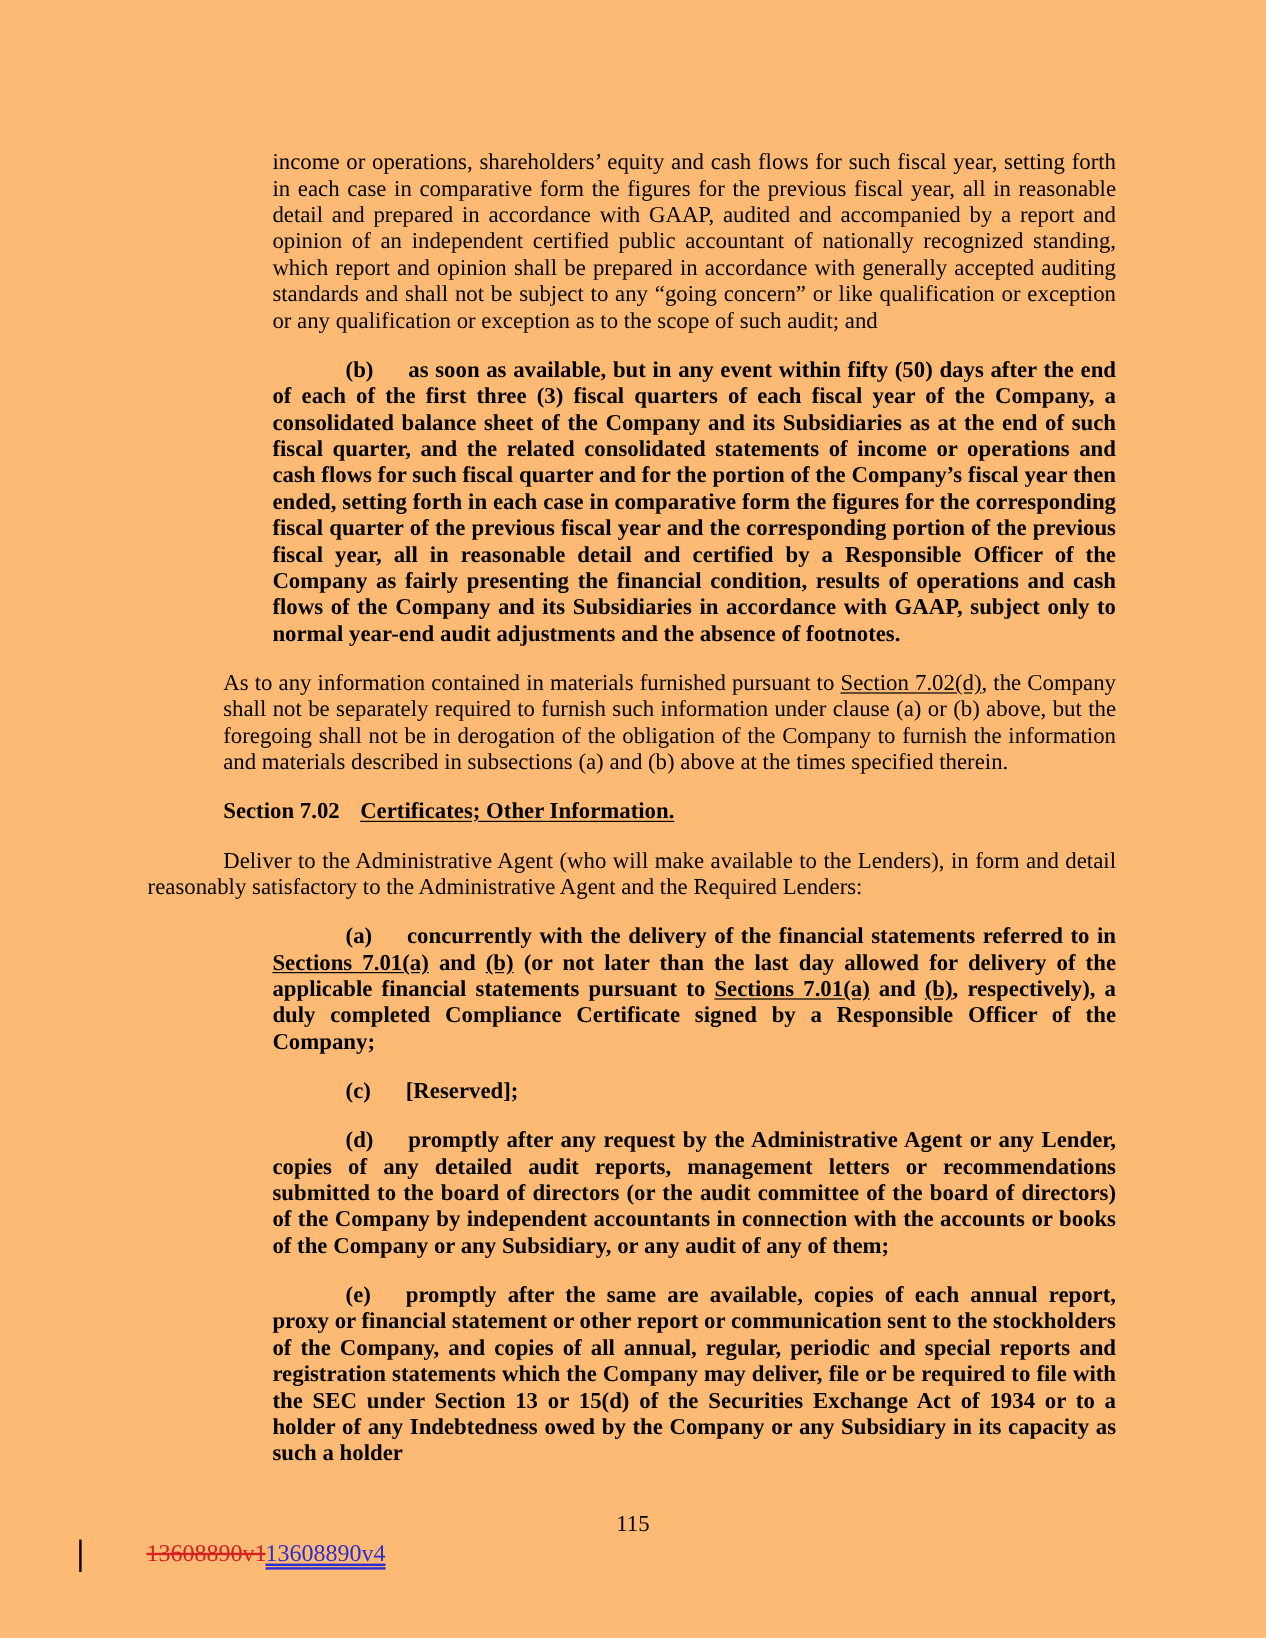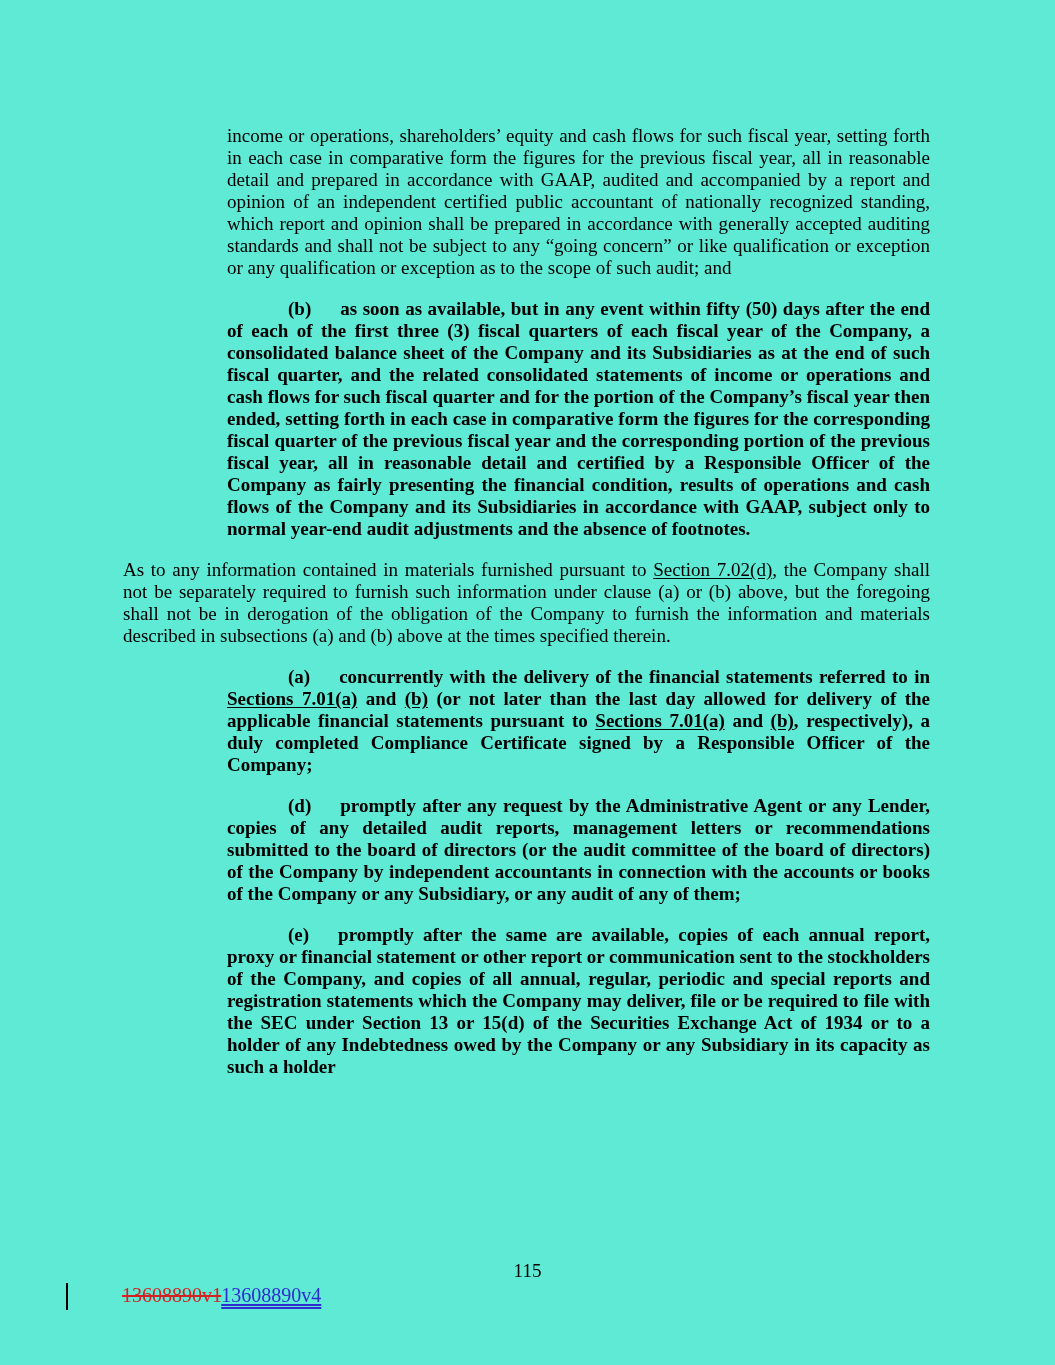--- a/index.html
+++ b/index.html
@@ -1,38 +1,38 @@
 <!DOCTYPE html>
 <html><head>
 <meta charset="utf-8">
 <style>
   * { margin: 0; padding: 0; box-sizing: border-box; }
   html, body { background: #ffffff; }
   .page {
     position: relative;
     width: 1055px;
     height: 1365px;
-    background: #5eead4;
+    background: #fdba74;
     font-family: "Liberation Serif", "DejaVu Serif", serif;
     color: #000000;
     overflow: hidden;
   }
   .doc-body {
     position: absolute;
     left: 123px;
     top: 125px;
     width: 807px;
     font-size: 19px;
     line-height: 22px;
     text-align: justify;
   }
   .para { margin-bottom: 19px; }
   .para.cont  { margin-left: 104px; }               
   .para.sub   { margin-left: 104px; text-indent: 61px; font-weight: bold; } 
-  .para.flush { }                 
+  .para.flush { margin-left: 63px; }                 
   .para.body-indent { text-indent: 63px; }           
   .para.heading { margin-left: 63px; font-weight: bold; text-align: left; }
   .tab { display: inline-block; width: 29px; }
   .para.heading .tab { width: 17px; }
   .u { text-decoration: underline; text-underline-offset: 2px; }
   .page-number {
     position: absolute;
     top: 1260px;
     left: 0;
     width: 100%;
@@ -60,21 +60,24 @@
   .ins { text-decoration: underline; text-decoration-style: double; text-underline-offset: 2px; }
 </style>
 </head>
 <body>
 
 <div class="page">
   <main class="doc-body" id="doc-body">
       <div class="para cont"><span>income or operations, shareholders’ equity and cash flows for such fiscal year, setting forth in each case in comparative form the figures for the previous fiscal year, all in reasonable detail and prepared in accordance with GAAP, audited and accompanied by a report and opinion of an independent certified public accountant of nationally recognized standing, which report and opinion shall be prepared in accordance with generally accepted auditing standards and shall not be subject to any “going concern” or like qualification or exception or any qualification or exception as to the scope of such audit; and</span></div>
       <div class="para sub"><span>(b)</span><span class="tab"></span><span>as soon as available, but in any event within fifty (50) days after the end of each of the first three (3) fiscal quarters of each fiscal year of the Company, a consolidated balance sheet of the Company and its Subsidiaries as at the end of such fiscal quarter, and the related consolidated statements of income or operations and cash flows for such fiscal quarter and for the portion of the Company’s fiscal year then ended, setting forth in each case in comparative form the figures for the corresponding fiscal quarter of the previous fiscal year and the corresponding portion of the previous fiscal year, all in reasonable detail and certified by a Responsible Officer of the Company as fairly presenting the financial condition, results of operations and cash flows of the Company and its Subsidiaries in accordance with GAAP, subject only to normal year-end audit adjustments and the absence of footnotes.</span></div>
       <div class="para flush"><span>As to any information contained in materials furnished pursuant to </span><span class="u">Section 7.02(d)</span><span>, the Company shall not be separately required to furnish such information under clause (a) or (b) above, but the foregoing shall not be in derogation of the obligation of the Company to furnish the information and materials described in subsections (a) and (b) above at the times specified therein.</span></div>
+      <div class="para heading"><span>Section 7.02</span><span class="tab"></span><span class="u">Certificates; Other Information.</span></div>
+      <div class="para body-indent"><span>Deliver to the Administrative Agent (who will make available to the Lenders), in form and detail reasonably satisfactory to the Administrative Agent and the Required Lenders:</span></div>
       <div class="para sub"><span>(a)</span><span class="tab"></span><span>concurrently with the delivery of the financial statements referred to in </span><span class="u">Sections 7.01(a)</span><span> and </span><span class="u">(b)</span><span> (or not later than the last day allowed for delivery of the applicable financial statements pursuant to </span><span class="u">Sections 7.01(a)</span><span> and </span><span class="u">(b)</span><span>, respectively), a duly completed Compliance Certificate signed by a Responsible Officer of the Company;</span></div>
+      <div class="para sub"><span>(c)</span><span class="tab"></span><span>[Reserved];</span></div>
       <div class="para sub"><span>(d)</span><span class="tab"></span><span>promptly after any request by the Administrative Agent or any Lender, copies of any detailed audit reports, management letters or recommendations submitted to the board of directors (or the audit committee of the board of directors) of the Company by independent accountants in connection with the accounts or books of the Company or any Subsidiary, or any audit of any of them;</span></div>
       <div class="para sub"><span>(e)</span><span class="tab"></span><span>promptly after the same are available, copies of each annual report, proxy or financial statement or other report or communication sent to the stockholders of the Company, and copies of all annual, regular, periodic and special reports and registration statements which the Company may deliver, file or be required to file with the SEC under Section 13 or 15(d) of the Securities Exchange Act of 1934 or to a holder of any Indebtedness owed by the Company or any Subsidiary in its capacity as such a holder</span></div>
     </main>
 
   <div class="page-number">115</div>
 
   <div class="change-bar"></div>
 
   <div class="doc-ids"><span class="del" id="deleted-doc-id" style="color: rgb(212, 33, 33);">13608890v1</span><span class="ins" id="inserted-doc-id" style="color: rgb(45, 45, 208);">13608890v4</span></div>
 </div>

